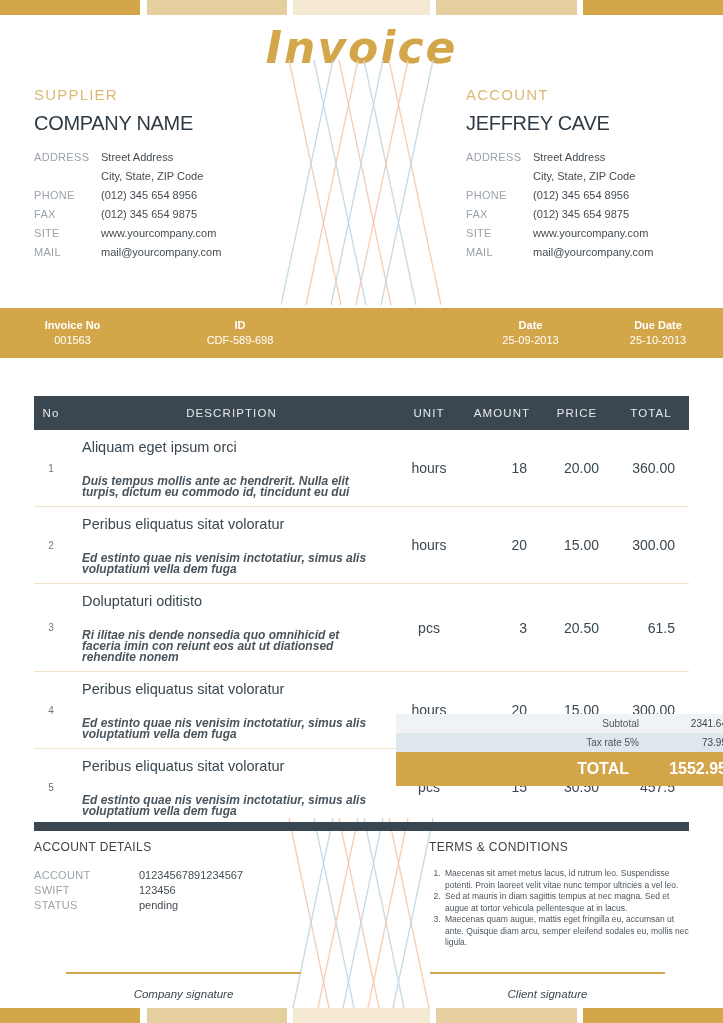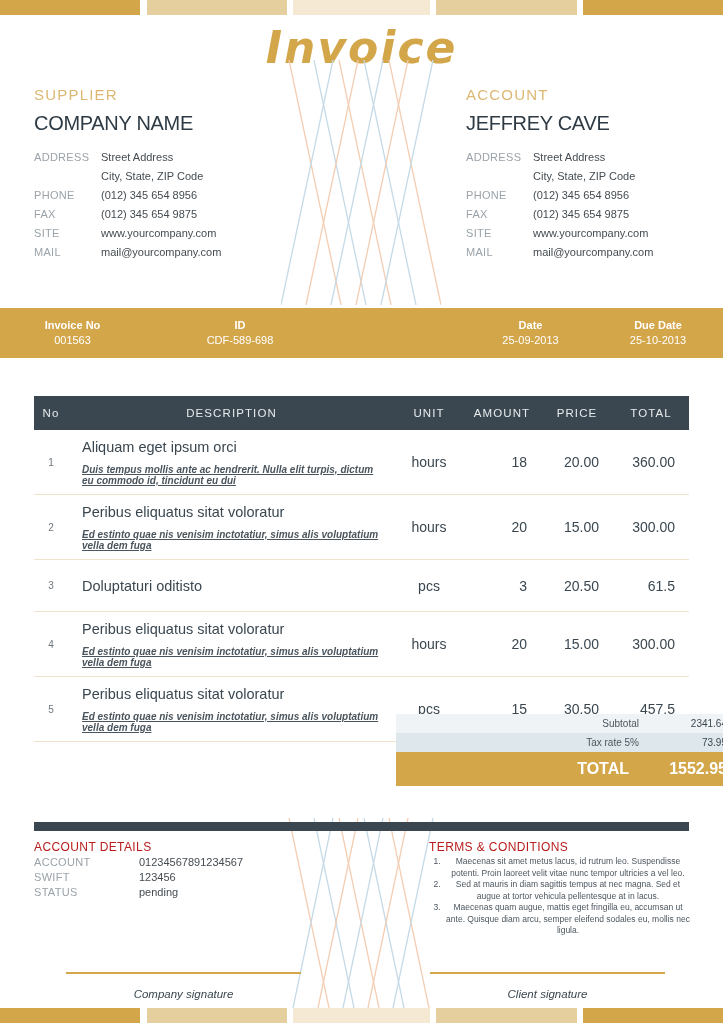--- a/index.html
+++ b/index.html
@@ -85,22 +85,22 @@
 
   .trow {
     display:flex; align-items:center;
     border-bottom:1px solid #f0e2cb;
     min-height:52px; padding:8px 0;
   }
   .trow .c-no { font-size:10px; color:#6d767d; }
   .trow .c-desc { text-align:left; padding:0 14px 0 14px; }
   .it-title { font-size:14.5px; color:#3a4750; line-height:18px; }
   .it-sub {
-    font-size:10px; font-style:italic; font-weight:bold;
-    color:#4a545c; line-height:11px; margin-top:8px;text-decoration:underline;
+    font-size:12px; font-style:italic; font-weight:bold;
+    color:#4a545c; line-height:11px; margin-top:20px;
   }
   .trow .c-unit, .trow .c-amt, .trow .c-price, .trow .c-total {
     font-size:14px; color:#3a4750;
   }
   .trow .c-unit { text-align:center; }
   .trow .c-amt, .trow .c-price, .trow .c-total { text-align:right; padding-right:14px; }
 
   
   .totals { position:absolute; left:396px; top:714px; width:345px; }
   .tot-row { display:flex; align-items:center; height:19px; font-size:10px; }
@@ -116,27 +116,27 @@
   .tot-grand .tv { width:96px; text-align:right; padding-right:14px; font-size:16px; font-weight:bold; }
 
   
   .footer-bar {
     position:absolute; left:34px; top:822px; width:655px; height:9px;
     background:#3a4750;
   }
   .acct { position:absolute; left:34px; top:840px; width:360px; }
   .terms { position:absolute; left:429px; top:840px; width:262px; }
   .foot-head {
-    font-size:12px; letter-spacing:0.4px; color:#b91c1c; margin-bottom:1px;
+    font-size:12px; letter-spacing:0.4px; color:#404040; margin-bottom:14px;
   }
   .acct-row { display:flex; font-size:11px; line-height:15px; }
   .acct-row .k { width:105px; color:#9aa3aa; letter-spacing:0.3px; flex:none; }
   .acct-row .v { color:#444c52; }
   .terms ol { margin:2px 0 0 14px; }
-  .terms li { font-size:8.5px; line-height:11.5px; color:#4c565e; padding-left:2px;text-align:center; }
+  .terms li { font-size:8.5px; line-height:11.5px; color:#4c565e; padding-left:2px; }
 
   
   .sign { position:absolute; top:972px; height:24px; }
   .sign.company { left:66px; width:235px; }
   .sign.client  { left:430px; width:235px; }
   .sign-line { border-top:2px solid #d4a64a; }
   .sign-label {
     text-align:center; font-size:11.5px; font-style:italic;
     color:#3a4750; margin-top:14px;
   }
@@ -297,20 +297,21 @@
     <div class="c-unit">hours</div>
     <div class="c-amt">20</div>
     <div class="c-price">15.00</div>
     <div class="c-total">300.00</div>
   </div>
 
   <div class="trow">
     <div class="c-no">3</div>
     <div class="c-desc">
       <div class="it-title">Doluptaturi oditisto</div>
+      <div class="it-sub">Ri ilitae nis dende nonsedia quo omnihicid et faceria imin con reiunt eos aut ut diationsed rehendite nonem</div>
     </div>
     <div class="c-unit">pcs</div>
     <div class="c-amt">3</div>
     <div class="c-price">20.50</div>
     <div class="c-total">61.5</div>
   </div>
 
   <div class="trow">
     <div class="c-no">4</div>
     <div class="c-desc">

